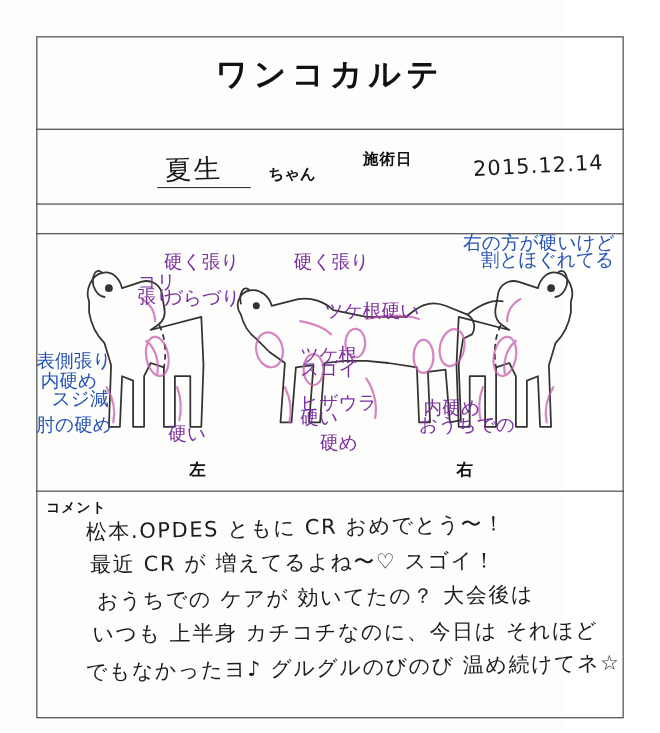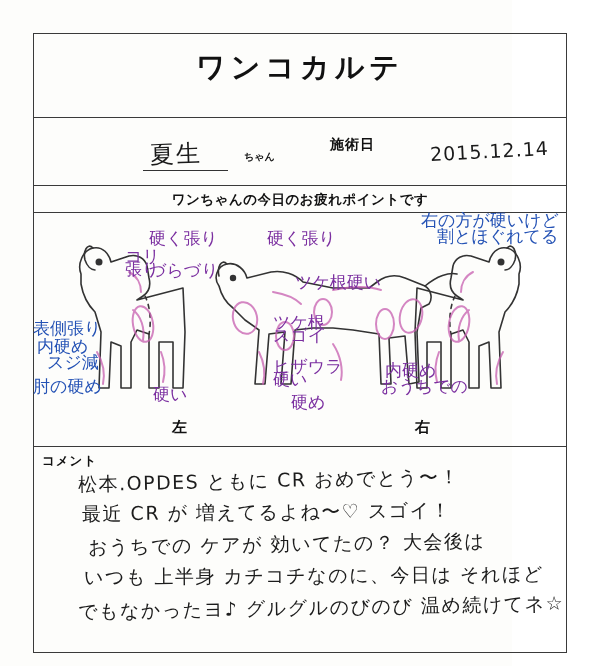--- a/index.html
+++ b/index.html
@@ -73,21 +73,21 @@
     left: 143px;
     top: 170px;
     width: 85px;
     height: 0;
     border-top: 1.5px solid #333;
   }
   .chan {
     position: absolute;
     left: 244px;
     top: 150px;
-    font-size: 10px;
+    font-size: 14px;
     font-weight: bold;
   }
   .date-label {
     position: absolute;
     left: 330px;
     top: 136px;
     font-size: 14px;
     font-weight: bold;
     letter-spacing: 1px;
   }
@@ -182,21 +182,20 @@
   <div class="rowline line-chart"></div>
 
   <div class="title">ワンコカルテ</div>
 
   <div class="name-value hand">夏生</div>
   <div class="name-underline"></div>
   <div class="chan">ちゃん</div>
   <div class="date-label">施術日</div>
   <div class="date-value hand">2015.12.14</div>
 
-  <div class="points-header">ワンちゃんの今日のお疲れポイントです</div>
 
   <div class="chart-area">
     <svg width="534" height="234" viewBox="0 0 534 234" xmlns="http://www.w3.org/2000/svg">
       <g fill="none" stroke="#333" stroke-width="1.6" stroke-linejoin="round" stroke-linecap="round">
 
         <path d="M48 62 C44 52 50 38 60 36 C70 34 76 42 78 50
                  L96 44 C104 42 112 46 114 54
                  L116 66 C118 74 116 80 110 84
                  L104 88
                  L150 76

